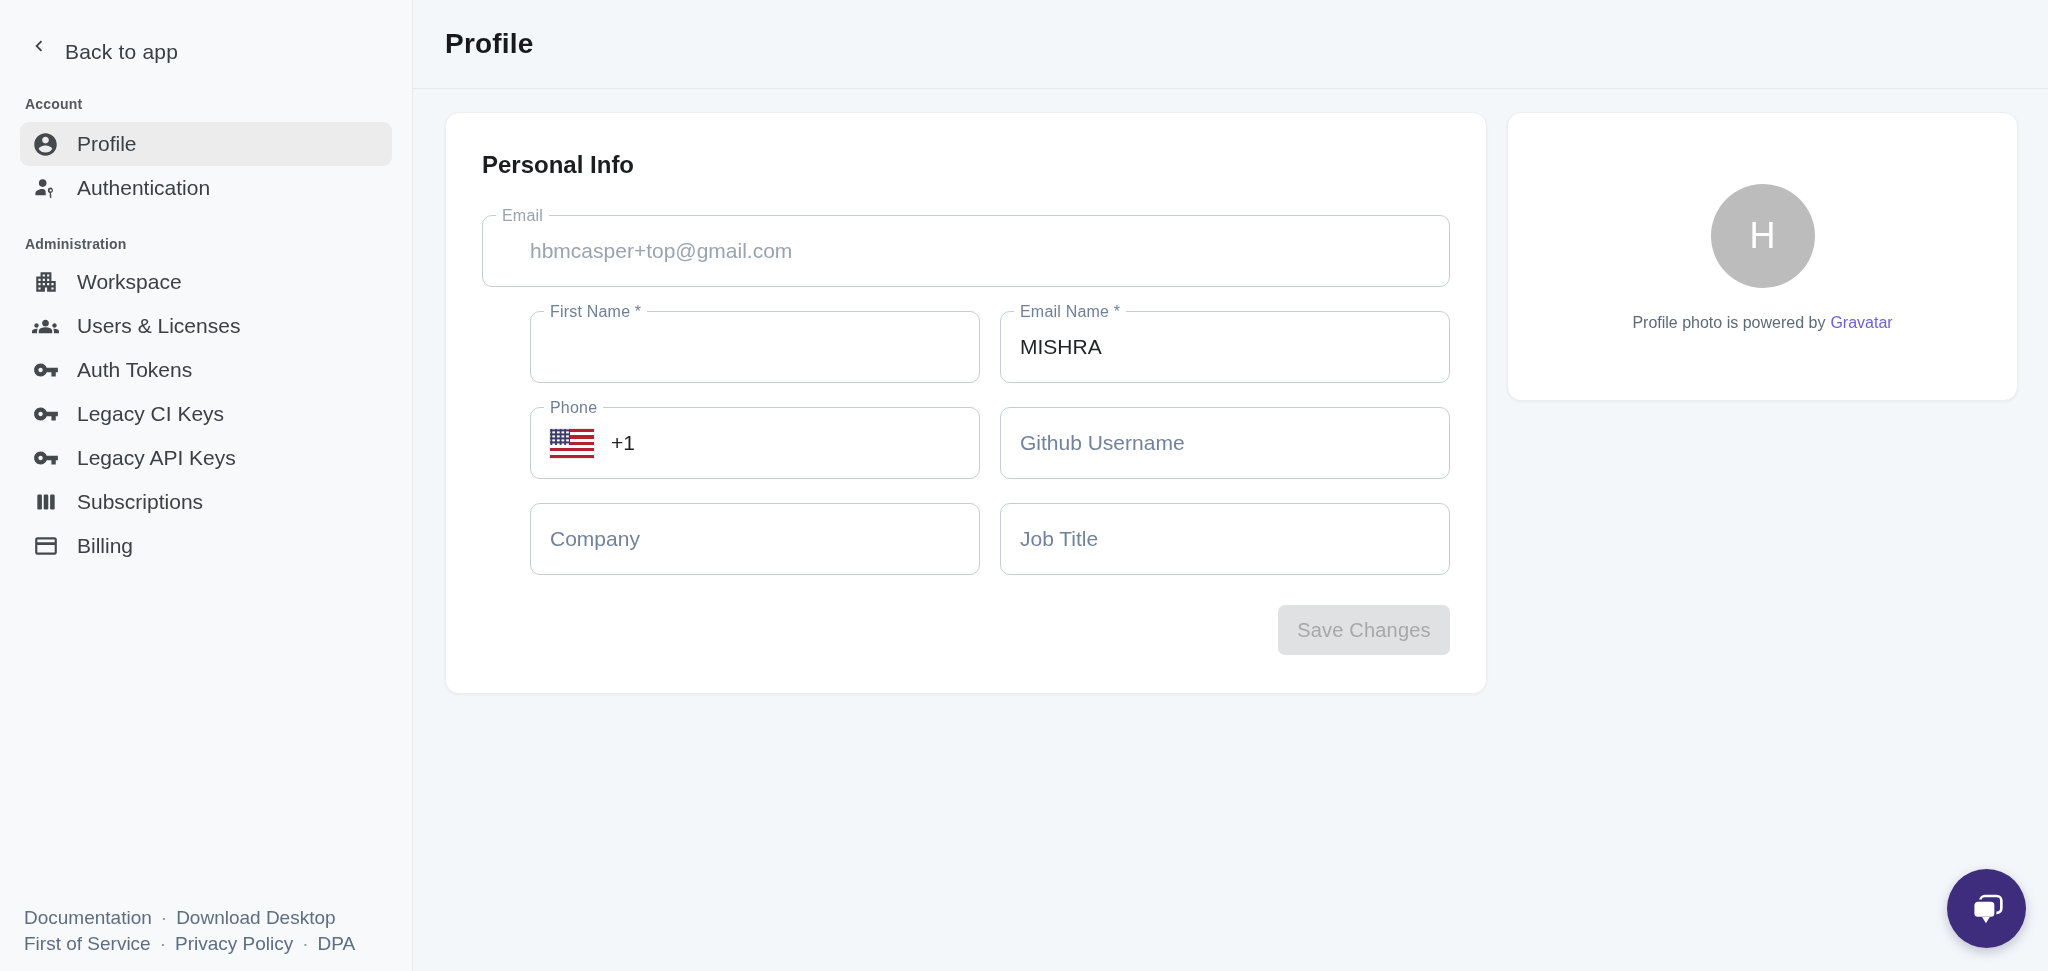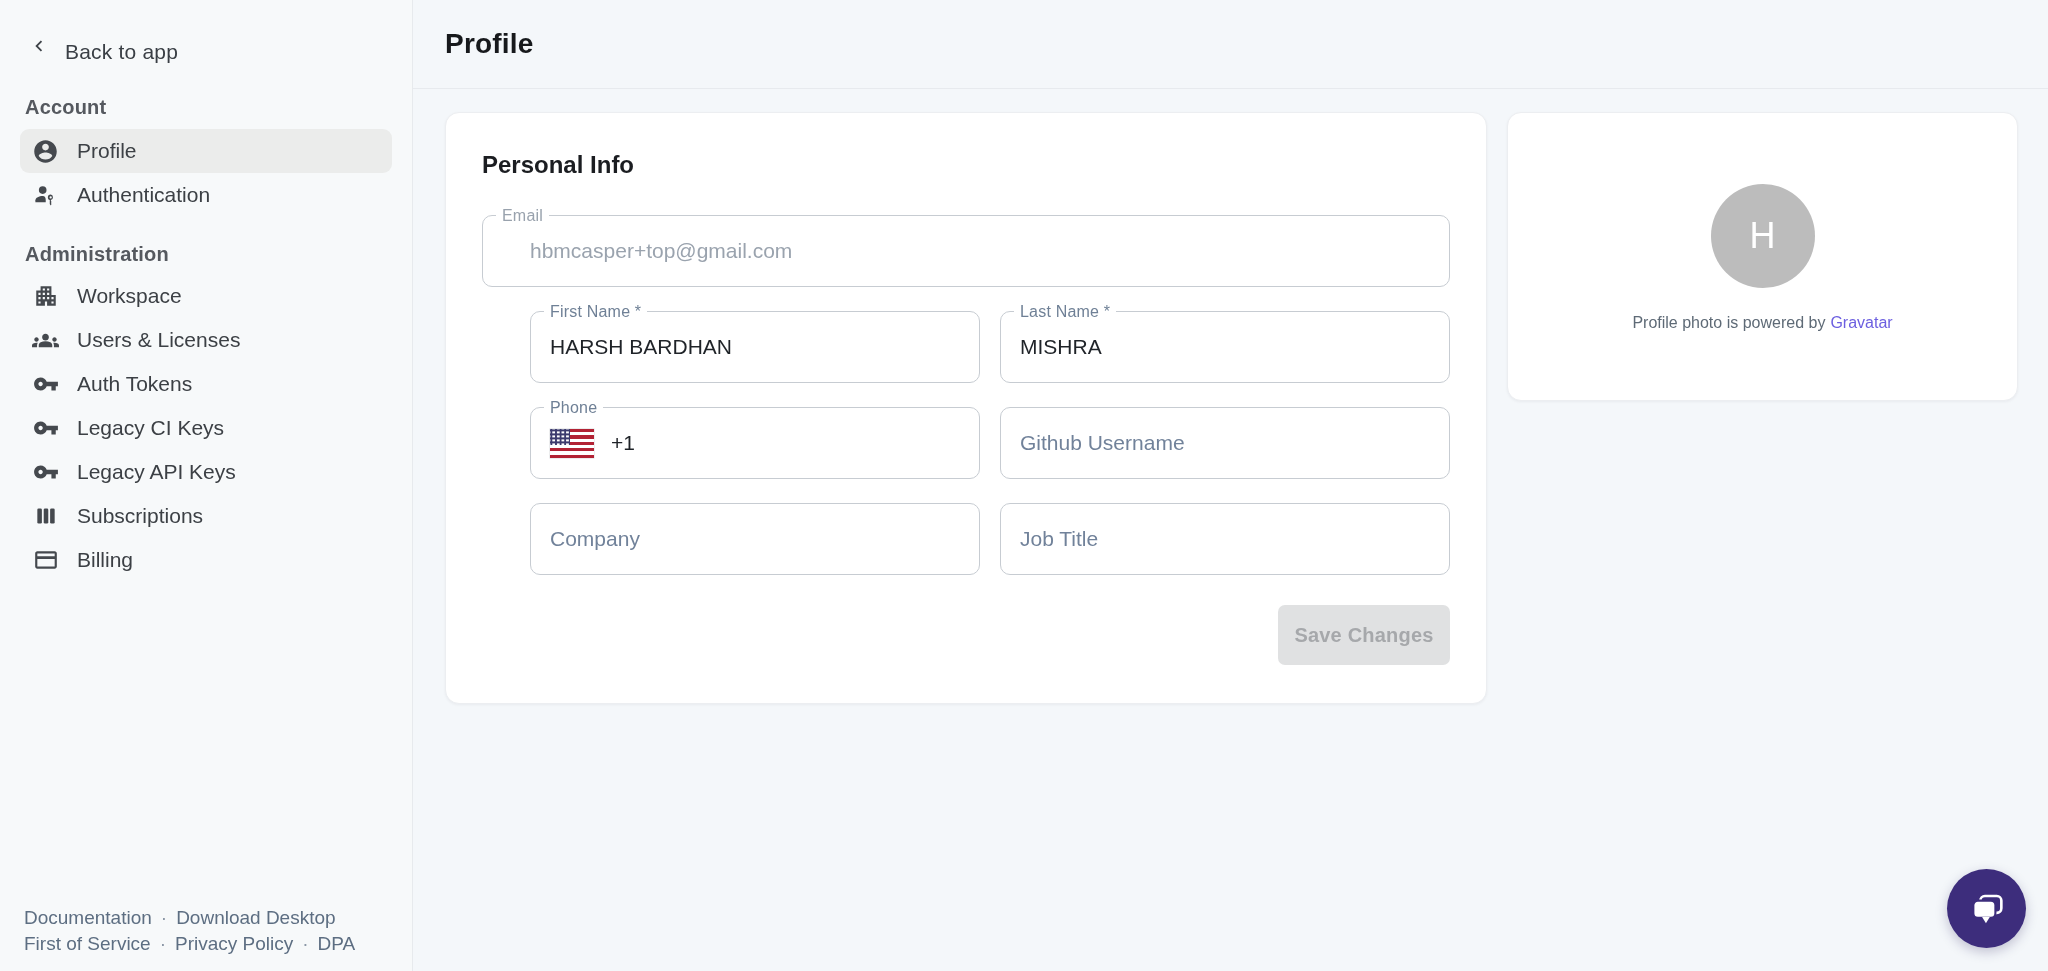--- a/index.html
+++ b/index.html
@@ -23,21 +23,21 @@
   .back-row {
     display:flex; align-items:center; gap:15px;
     padding:28px 0 0 28px;
     cursor:pointer;
   }
   .back-row .chev { width:22px; height:22px; display:inline-flex; color:#3f4449; }
   .back-row .back-label { font-size:21px; color:#3a3f45; letter-spacing:.2px;margin-top:12px; }
 
   .nav { padding:0 20px; margin-top:32px; }
   .section-title {
-    font-size:20px; font-weight:700; color:#55595f;
+    font-size:14px; font-weight:700; color:#55595f;
     padding-left:5px; margin-bottom:10px; letter-spacing:.2px;
   }
   .section-title.admin { margin-top:26px; margin-bottom:8px; }
   .nav-item {
     display:flex; align-items:center; gap:18px;
     height:44px; border-radius:9px;
     padding:0 12px;
     cursor:pointer;
   }
   .nav-item.active { background:#ebeceb; }
@@ -109,25 +109,25 @@
   .flag::before {
     content:""; position:absolute; top:0; left:0;
     width:20px; height:16px; background:#3c3b6e;
     background-image:radial-gradient(circle, #ffffff 1.1px, transparent 1.3px);
     background-size:4.6px 4px;
     background-position:1.4px 1.4px;
   }
 
   .save-row { display:flex; justify-content:flex-end; margin-top:30px; }
   .save-btn {
-    min-width:172px; height:60px;
+    min-width:172px; height:50px;
     border:none; border-radius:7px;
     background:#e0e1e2; color:#a6a8ab;
     font-family:"Liberation Sans", sans-serif;
-    font-size:20px; font-weight:700; letter-spacing:.2px;
+    font-size:20px; font-weight:400; letter-spacing:.2px;
     padding:0 11px;
   }
 
   
   .gravatar-card {
     width:511px; height:289px;
     display:flex; flex-direction:column; align-items:center;
   }
   .avatar-circle {
     margin-top:71px;
@@ -278,24 +278,23 @@
 
         <div class="form">
           <div class="field disabled email-row">
             <span class="float-label">Email</span>
             <input type="text" disabled="" value="hbmcasper+top@gmail.com" style="">
           </div>
 
           <div class="row2">
             <div class="field">
               <span class="float-label">First Name *</span>
-              <input type="text" value="HARSH BARDHAN" style="">
-            </div>
-            <div class="field">
-              <span class="float-label">Last Name *</span>
+            </div>
+            <div class="field">
+              <span class="float-label">Email Name *</span>
               <input type="text" value="MISHRA" style="">
             </div>
           </div>
 
           <div class="row2">
             <div class="field">
               <span class="float-label">Phone</span>
               <span class="flag"></span>
               <input type="text" value="+1" style="">
             </div>

